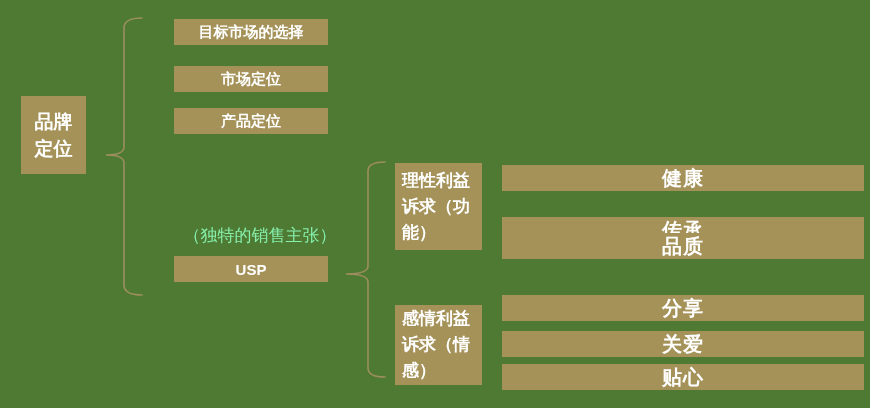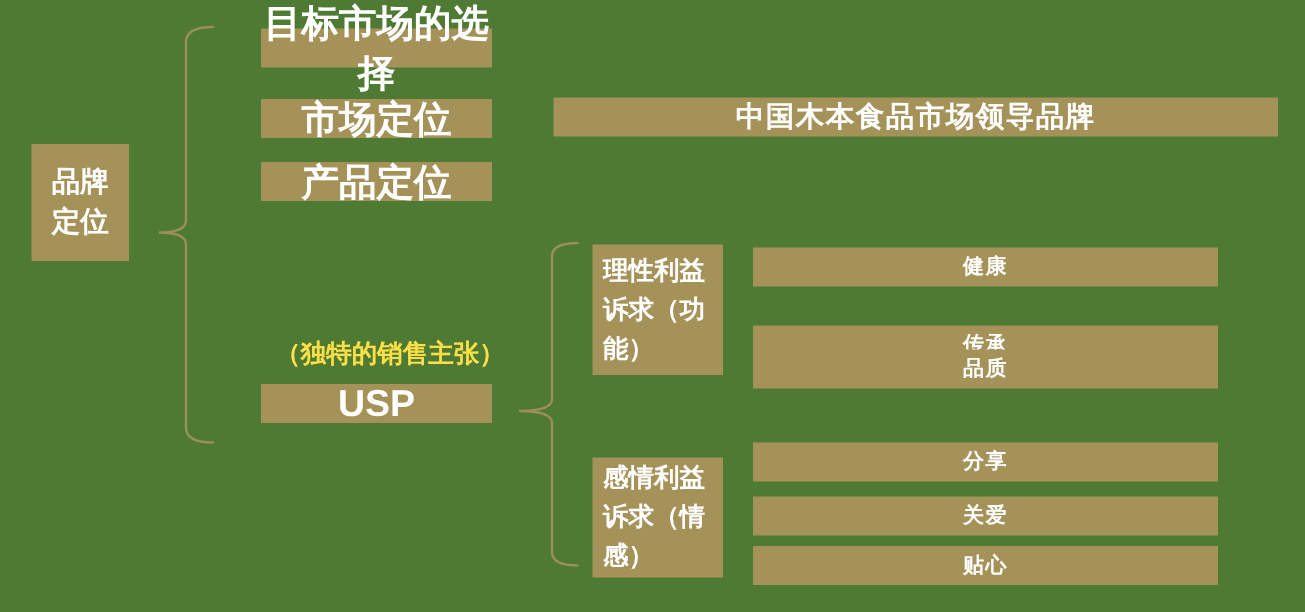--- a/index.html
+++ b/index.html
@@ -35,50 +35,50 @@
   .root-box {
     left: 21px; top: 96px;
     width: 65px; height: 78px;
     font-size: 19px;
     line-height: 27px;
     white-space: pre-line;
   }
   .label-box {
     left: 174px;
     width: 154px; height: 26px;
-    font-size: 25px;
+    font-size: 15px;
   }
   .value-box {
     left: 369px;
     width: 483px; height: 26px;
     font-size: 19px;
     letter-spacing: 1px;
   }
   .item-box {
     left: 502px;
-    width: 310px; height: 26px;
-    font-size: 14px;
+    width: 362px; height: 26px;
+    font-size: 20px;
     letter-spacing: 1px;
   }
   .appeal-box {
     left: 395px;
     width: 87px;
     font-size: 17px;
     line-height: 26px;
     justify-content: flex-start;
     text-align: left;
     padding: 2px 7px;
     white-space: pre-line;
   }
   .usp-note {
     position: absolute;
     left: 172px; top: 224px;
     width: 176px; height: 22px;
-    color: #fde047;
-    font-weight: bold;
+    color: #86efac;
+    font-weight: normal;
     font-size: 17px;
     display: flex;
     align-items: center;
     justify-content: center;
     text-align: center;
   }
 </style>
 </head>
 <body>
 
@@ -88,21 +88,20 @@
     <path d="M142,18 Q124,18 124,28 L124,147 Q124,155 106,155 Q124,155 124,163 L124,285 Q124,295 142,295" fill="none" stroke="#9c8e5f" stroke-width="1.6" stroke-linecap="round"></path>
     <path d="M385,162 Q368,162 368,171 L368,266 Q368,274 346,274 Q368,274 368,282 L368,368 Q368,377 385,377" fill="none" stroke="#9c8e5f" stroke-width="1.6" stroke-linecap="round"></path>
   </svg>
 
   <div class="box root-box">品牌
 定位</div>
 
   <div class="box label-box" style="top:19px">目标市场的选择</div>
 
   <div class="box label-box" style="top:66px">市场定位</div>
-  <div class="box value-box" style="top:65px">中国木本食品市场领导品牌</div>
 
   <div class="box label-box" style="top:108px">产品定位</div>
 
   <div class="usp-note">（独特的销售主张）</div>
   <div class="box label-box" style="top:256px">USP</div>
 
   <div class="box appeal-box" style="top:163px;height:87px">理性利益
 诉求（功
 能）</div>
   <div class="box item-box" style="top:165px">健康</div>

